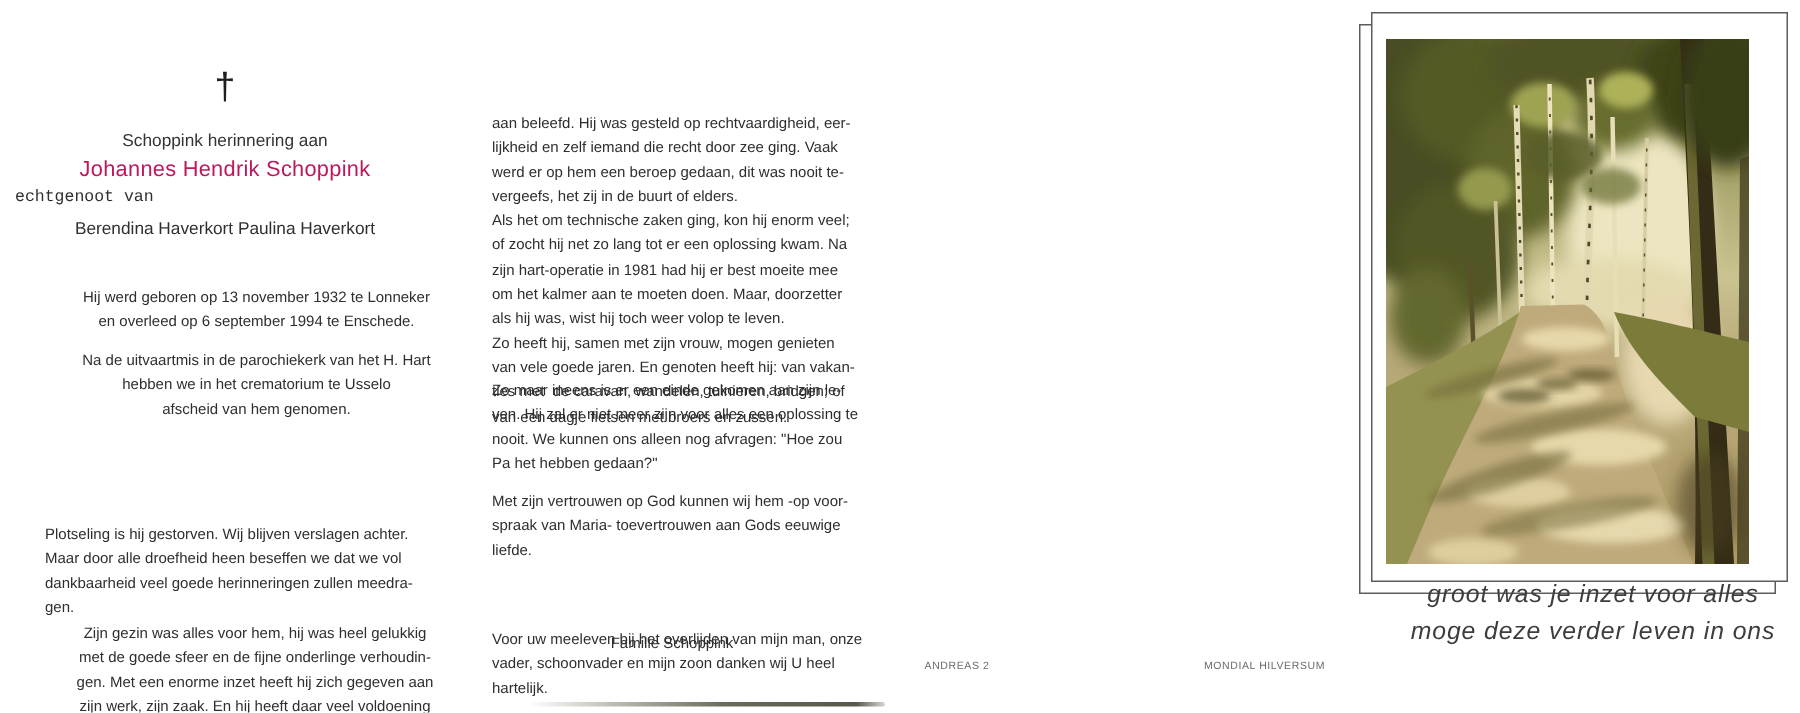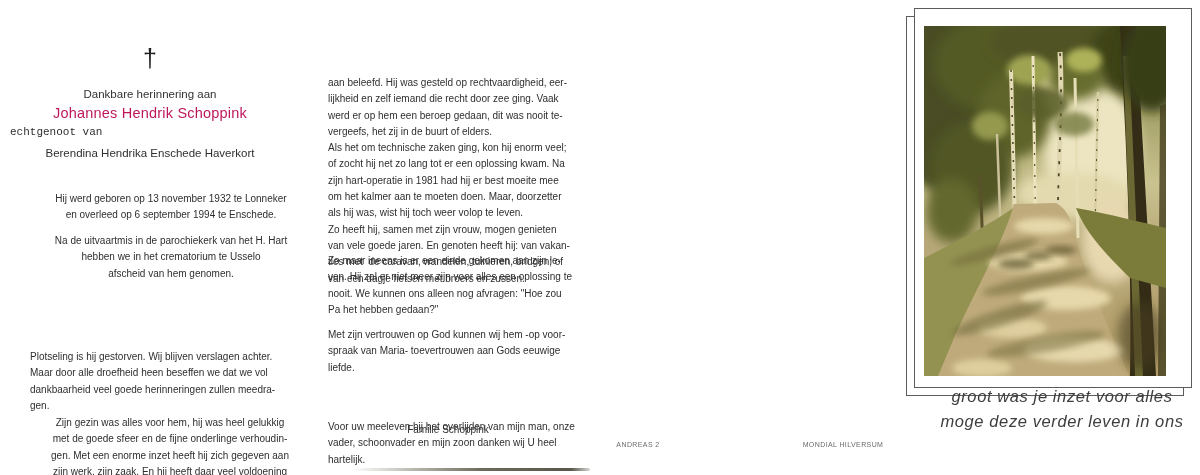--- a/index.html
+++ b/index.html
@@ -40,24 +40,24 @@
   .photo{left:924px;top:26px;width:242px;height:350px;display:block;}
   .quote{left:920px;width:284px;text-align:center;font-style:italic;font-size:16.5px;
          letter-spacing:.6px;color:#3d3d3d;}
   .q1{top:387px;}
   .q2{top:412px;}
 </style>
 </head>
 <body>
 
 <div class="abs cross">†</div>
-<div class="abs intro">Dankbare herinnering aan</div>
+<div class="abs intro">Schoppink herinnering aan</div>
 <div class="abs name">Johannes Hendrik Schoppink</div>
 <div class="abs spouse-intro">echtgenoot van</div>
-<div class="abs spouse-name">Berendina Hendrika Enschede Haverkort</div>
+<div class="abs spouse-name">Berendina Haverkort Paulina Haverkort</div>
 <div class="abs body-text centered born">Hij werd geboren op 13 november 1932 te Lonneker
 en overleed op 6 september 1994 te Enschede.</div>
 <div class="abs body-text centered funeral">Na de uitvaartmis in de parochiekerk van het H. Hart
 hebben we in het crematorium te Usselo
 afscheid van hem genomen.</div>
 <div class="abs body-text grief">Plotseling is hij gestorven. Wij blijven verslagen achter.
 Maar door alle droefheid heen beseffen we dat we vol
 dankbaarheid veel goede herinneringen zullen meedra-
 gen.</div>
 <div class="abs body-text family">Zijn gezin was alles voor hem, hij was heel gelukkig

